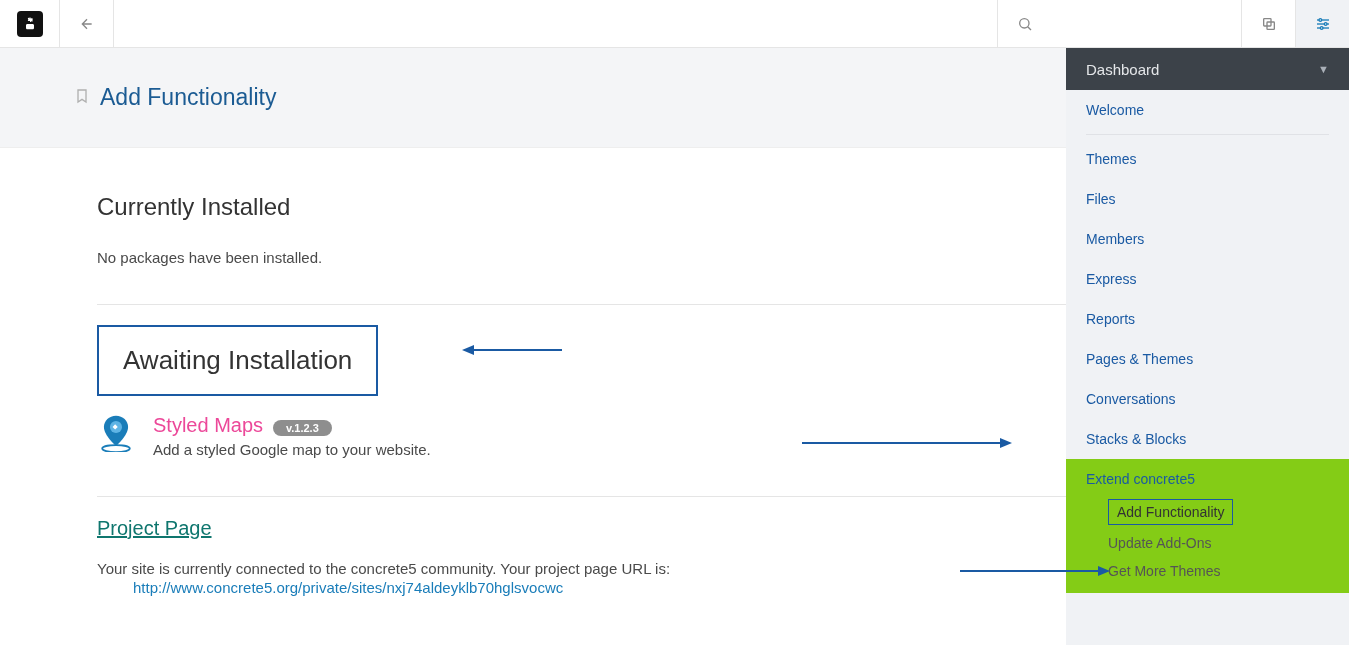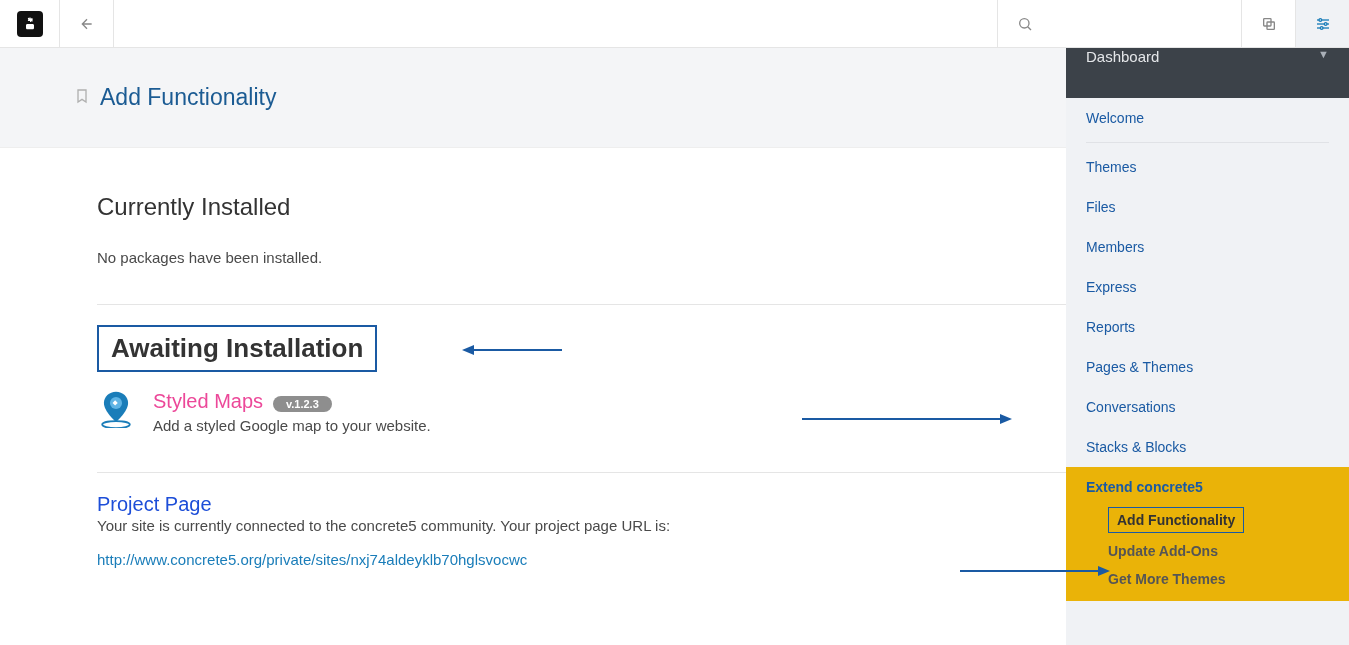--- a/index.html
+++ b/index.html
@@ -107,21 +107,21 @@
   border: none;
   border-top: 1px solid #e5e5e5;
   margin: 38px 0 20px 0;
 }
 .awaiting-wrap { position: relative; }
 .awaiting-heading-box {
   border: 2px solid #1a5aa3;
   display: inline-block;
   padding: 2px 8px;
 }
-.awaiting-heading-box h2 { font-size: 26px; font-weight: 700; margin: 4px; color: #333; }
+.awaiting-heading-box h2 { font-size: 26px; font-weight: 400; margin: 16px; color: #333; }
 .arrow-to-heading {
   position: absolute;
   top: 18px;
   left: 365px;
 }
 .pkg-row {
   display: flex;
   align-items: flex-start;
   margin-top: 18px;
   position: relative;
@@ -156,60 +156,59 @@
   padding: 6px 12px;
   font-size: 14px;
   color: #333;
   cursor: pointer;
 }
 .arrow-to-install {
   position: absolute;
   top: 22px;
   left: 705px;
 }
-.project-head { font-size: 20px; color: #1d4ed8; margin-bottom: 1px; }
-.project-text { font-size: 15px; color: #4a4a4a; margin-bottom: 17px; }
-.project-link { color: #1a7db9; text-decoration: none; font-size: 15px; }
+.project-head { font-size: 20px; color: #0f766e; margin-bottom: 20px; text-decoration: underline; }
+.project-text { font-size: 15px; color: #4a4a4a; margin-bottom: 2px; }
+.project-link { color: #1a7db9; text-decoration: none; font-size: 15px; margin-left: 36px; }
 .sidebar {
   width: 283px;
   background: #f0f2f5;
   position: absolute;
   top: 48px;
   right: 0;
   bottom: 0;
   overflow: hidden;
 }
 .sidebar-header {
   background: #3c4249;
   color: #e4e6e9;
-  height: 50px;
-  display: flex;
-  align-items: flex-start;
+  height: 42px;
+  display: flex;
+  align-items: center;
   padding: 0 20px;
   justify-content: space-between;
   font-size: 15px;
 }
 .sidebar-header .caret { color: #aab0b8; font-size: 11px; }
 .sidebar-list { padding: 0; }
 .sidebar-list a {
   display: block;
   color: #1a5aa3;
   padding: 12px 20px;
   text-decoration: none;
   font-size: 14px;
 }
 .sidebar-divider {
   border: none;
   border-top: 1px solid #e0e2e6;
   margin: 4px 20px;
 }
 .sidebar-sub {
-  background: #eab308;
+  background: #84cc16;
   padding-bottom: 8px;
-  font-weight: bold;
 }
 .sidebar-sub > a {
   display: block;
   color: #1a5aa3;
   padding: 12px 20px 8px;
   text-decoration: none;
   font-size: 14px;
 }
 .sidebar-sub .sub-item {
   padding: 6px 20px 6px 42px;

